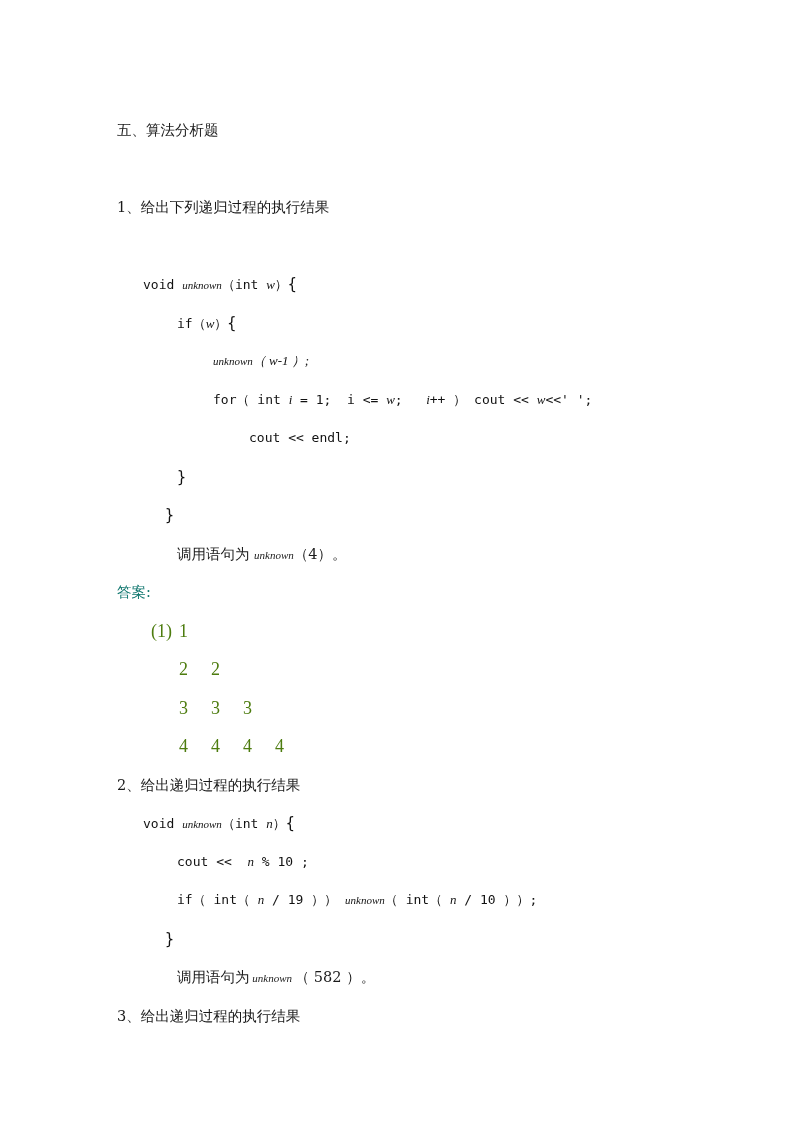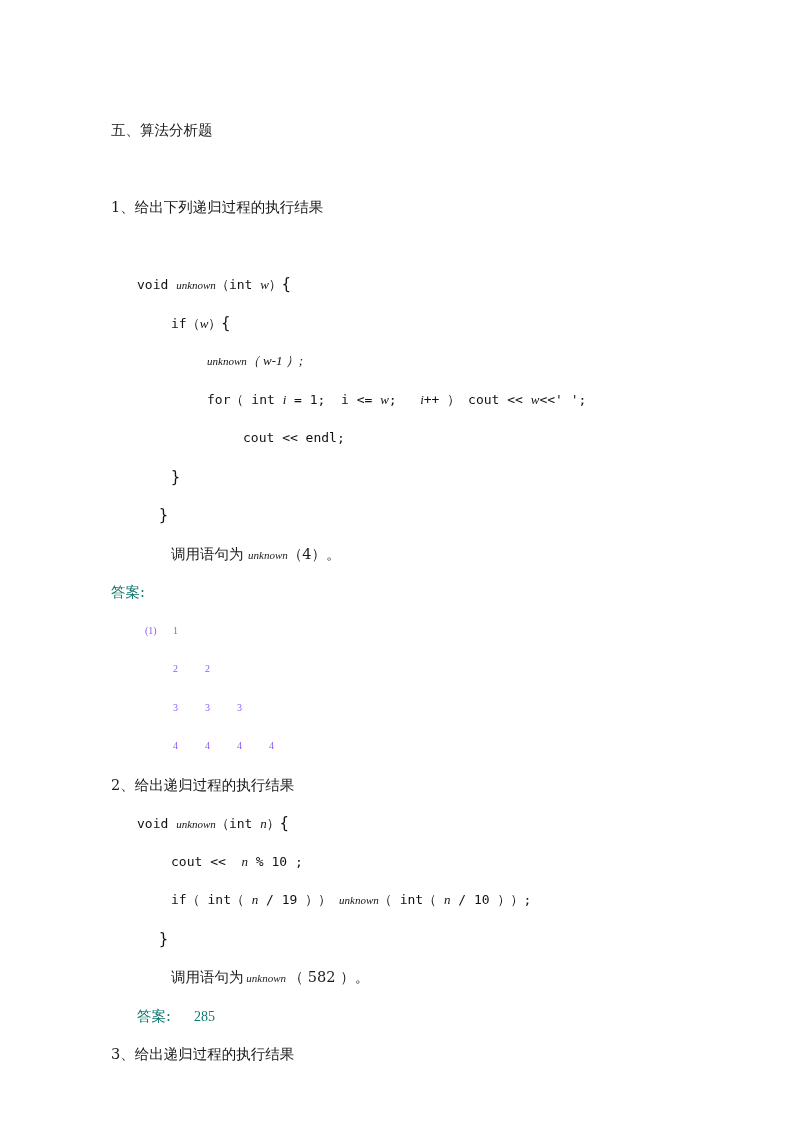--- a/index.html
+++ b/index.html
@@ -16,21 +16,21 @@
   .page {
     position: relative;
     width: 793px;
     height: 1122px;
     background: #ffffff;
     overflow: hidden;
     box-sizing: border-box;
   }
   .content {
     position: absolute;
-    left: 111px;
+    left: 117px;
     top: 111px;
     width: 570px;
   }
 
   
   .row {
     font-size: 14.5px;
     line-height: 38.5px;
     height: 38.5px;
     white-space: pre;
@@ -84,23 +84,23 @@
     font-size: 13px;
   }
   .brace {
     font-family: "DejaVu Sans Mono", "Liberation Mono", monospace;
     font-size: 15px;
     font-weight: normal;
   }
 
   
   .ansgrid {
-    color: #8b5cf6;
+    color: #4d7c0f;
     font-family: "Liberation Serif", "DejaVu Serif", serif;
-    font-size: 10px;
+    font-size: 18px;
   }
   .ansrow {
     height: 38.5px;
     line-height: 38.5px;
     white-space: pre;
   }
   .ansrow .lbl {
     display: inline-block;
     width: 28px;
     padding-left: 34px;
@@ -154,18 +154,17 @@
     <div class="code ind1"><span class="kw">void</span><span class="pn"> </span><span class="idf">unknown</span><span class="pn">（</span><span class="kw">int</span><span class="pn"> </span><span class="var">n</span><span class="pn">）</span><span class="brace">{</span></div>
 
     <div class="code ind3"><span class="kw">cout</span><span class="kw"> &lt;&lt;  </span><span class="var">n</span><span class="pn"> % 10 ;</span></div>
 
     <div class="code ind3"><span class="kw">if</span><span class="pn">（ </span><span class="kw">int</span><span class="pn">（ </span><span class="var">n</span><span class="pn"> / 19 ）） </span><span class="idf">unknown</span><span class="pn">（ </span><span class="kw">int</span><span class="pn">（ </span><span class="var">n</span><span class="pn"> / 10 ））;</span></div>
 
     <div class="code ind2"><span class="brace">}</span></div>
 
     <div class="row zh ind3"><span>调用语句为</span><span class="idf"> unknown </span><span>（ 582 ）。</span></div>
 
-    <div class="row zh ind1 red"><span>答案:</span><span>     </span><span class="num">285</span></div>
 
     <div class="row zh ind0">3、给出递归过程的执行结果</div>
 
   </div>
 </div>
 
 </body></html>

